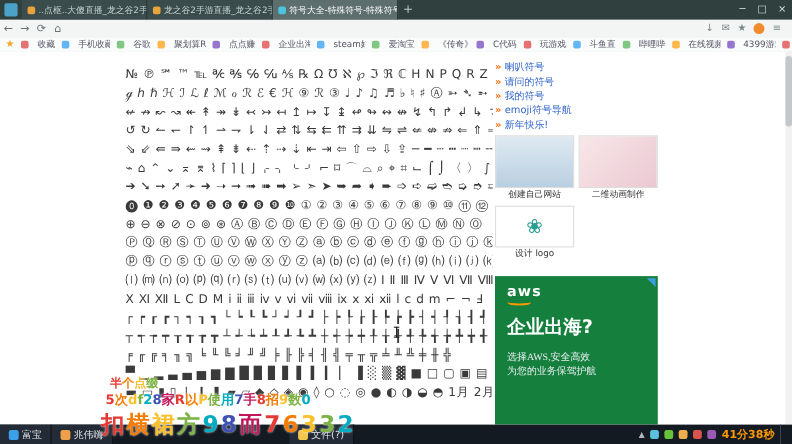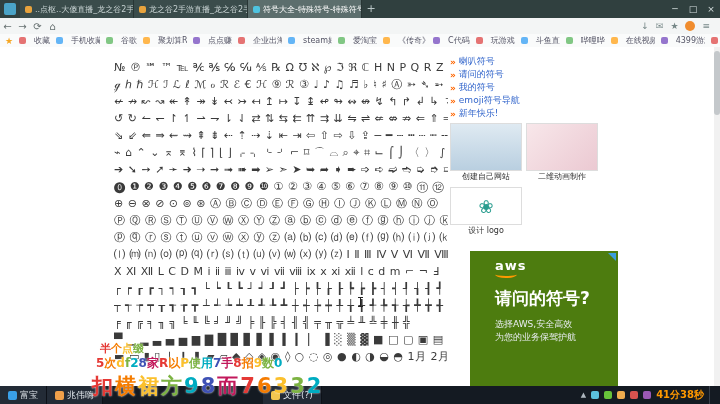--- a/index.html
+++ b/index.html
@@ -52,26 +52,26 @@
   .cards{position:absolute;left:0;top:68px;width:148px;display:grid;grid-template-columns:72px 72px;column-gap:4px;row-gap:4px;}
   .card{width:72px;}
   .card .img{width:70px;height:46px;border:1px solid #ddd;}
   .card:nth-child(3) .img,.card:nth-child(4) .img{height:36px;}
   .img-c1{background:linear-gradient(135deg,#7b9a86,#41604f);}
   .img-c2{background:linear-gradient(180deg,#dfeaf2,#b9cfe0);}
   .img-c3{background:linear-gradient(135deg,#f8e7ea,#ebc9d2);}
   .img-c4{background:#fff;display:flex;align-items:center;justify-content:center;color:#2a9d8f;font-size:18px;}
   .card .cap{height:12px;font-size:8px;color:#333;text-align:center;white-space:nowrap;overflow:hidden;}
 
-  .ad{position:absolute;left:0;top:196px;width:148px;height:136px;background:#4d7c0f;color:#fff;box-sizing:border-box;padding:7px 25px;margin-left:20px;}
+  .ad{position:absolute;left:0;top:196px;width:148px;height:136px;background:#15803d;color:#fff;box-sizing:border-box;padding:7px 11px;}
   .adchoice{position:absolute;top:2px;right:2px;width:0;height:0;border-top:8px solid #3b9ddd;border-left:8px solid transparent;}
   .awslogo{font-size:13px;font-weight:bold;letter-spacing:1px;}
   .awsswoosh{width:22px;height:5px;border-bottom:2px solid #ff9900;border-radius:0 0 50% 50%;margin-top:-2px;}
   .adh{font-size:17px;font-weight:bold;line-height:22px;margin-top:9px;}
-  .adb{font-size:9px;line-height:13px;margin-top:9px;color:#e8ecf0;}
+  .adb{font-size:9px;line-height:13px;margin-top:9px;color:#e8ecf0;font-family:Liberation Serif, serif;}
 
   .vscroll{position:absolute;right:0;top:47px;width:6px;height:339px;background:#f1f1f1;}
   .vthumb{position:absolute;top:4px;left:0;width:6px;height:64px;background:#c4c8cb;border-radius:3px;}
 
   .cursor-ibeam{position:absolute;left:360px;top:250px;width:1px;height:10px;background:#222;}
   .cursor-ibeam::before,.cursor-ibeam::after{content:"";position:absolute;left:-2px;width:5px;height:1px;background:#222;}
   .cursor-ibeam::before{top:0;} .cursor-ibeam::after{bottom:0;}
 
   
   .overlay-line{position:absolute;font-weight:bold;white-space:nowrap;text-shadow:0 0 2px #fff;z-index:20;}
@@ -270,21 +270,21 @@
             </div>
           <div class="cap">设计 logo</div>
         </div>
       </div>
 
       <div class="ad">
         <div class="adchoice"></div>
         <div class="awslogo">aws</div>
         <div class="awsswoosh"></div>
         <div class="adh">
-          <div>请问的符号?</div>
+          <div>企业出海?</div>
         </div>
         <div class="adb">
           <div>选择AWS,安全高效</div>
           <div>为您的业务保驾护航</div>
         </div>
       </div>
     </div>
 
     <div class="cursor-ibeam"></div>
   </div>

